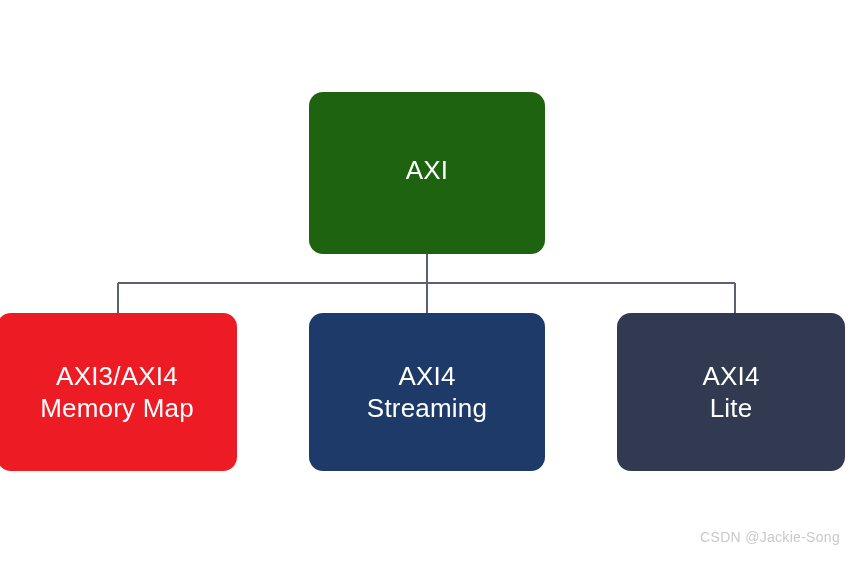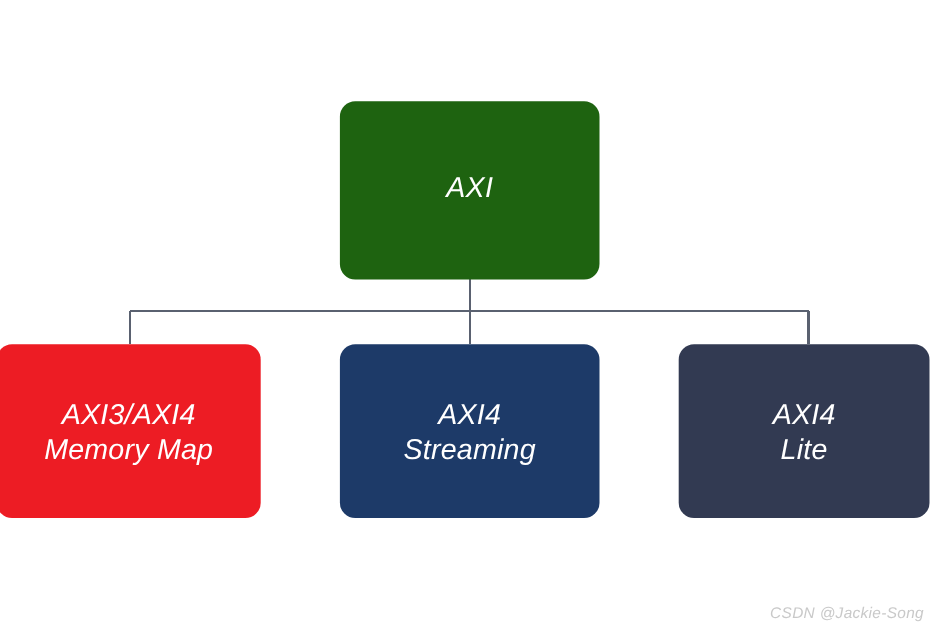--- a/index.html
+++ b/index.html
@@ -13,21 +13,20 @@
     background: #ffffff;
     font-family: "Liberation Sans", sans-serif;
     overflow: hidden;
   }
 
   #diagram-canvas {
     position: relative;
     width: 854px;
     height: 570px;
     background: #ffffff;
-    font-style: italic;
   }
 
   
   #connector-layer {
     position: absolute;
     left: 0;
     top: 0;
     width: 854px;
     height: 570px;
     z-index: 1;
@@ -80,21 +79,21 @@
   #node-axi4-lite {
     left: 617px;
     width: 228px;
   }
 
   
   #watermark {
     position: absolute;
     z-index: 3;
     right: 14px;
-    bottom: 4px;
+    bottom: 24px;
     font-size: 14px;
     line-height: 18px;
     color: #c9c9c9;
     letter-spacing: 0.3px;
     user-select: none;
   }
 </style>
 </head>
 <body>
 

